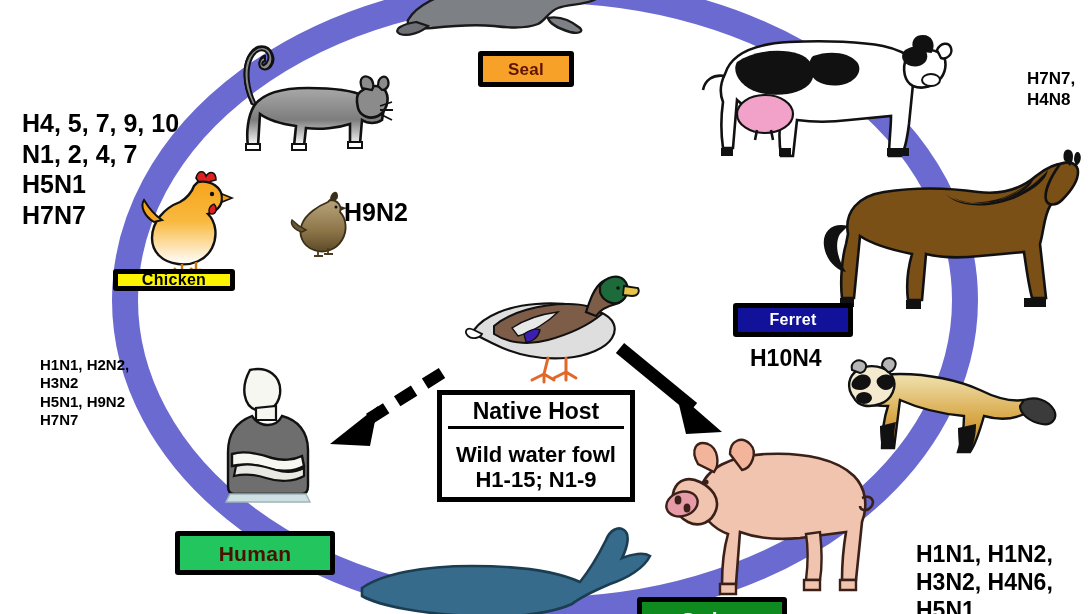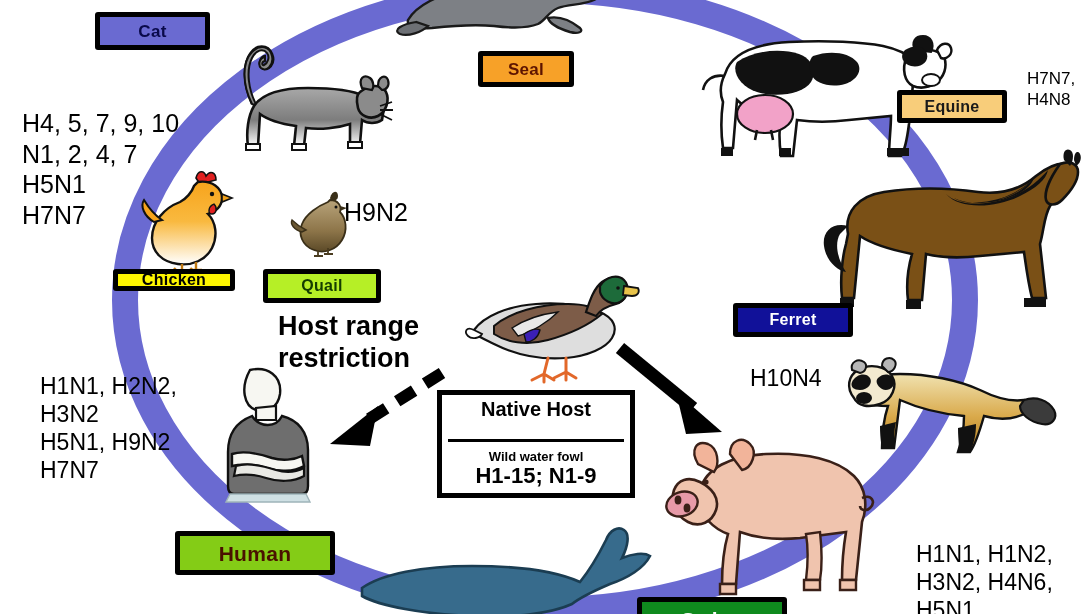--- a/index.html
+++ b/index.html
@@ -68,39 +68,39 @@
   .plate-chicken { left: 113px; top: 269px; width: 122px; height: 22px; }
   .plate-chicken .plate-inner { background:#fdf500; color:#000000; font-size:16px; }
 
   .plate-quail   { left: 263px; top: 269px; width: 118px; height: 34px; }
   .plate-quail .plate-inner   { background:#b6ef26; color:#143d00; font-size:16px; }
 
   .plate-ferret  { left: 733px; top: 303px; width: 120px; height: 34px; text-align: center; }
   .plate-ferret .plate-inner  { background:#111199; color:#ffffff; font-size:16px; }
 
   .plate-human   { left: 175px; top: 531px; width: 160px; height: 44px; }
-  .plate-human .plate-inner   { background:#84cc16; color:#4a1100; font-size:21px; }
+  .plate-human .plate-inner   { background:#22c55e; color:#4a1100; font-size:21px; }
 
   .plate-swine   { left: 637px; top: 597px; width: 150px; height: 44px; }
   .plate-swine .plate-inner   { background:#0f8a1e; color:#ffffff; font-size:21px; }
 
   
   .subtypes {
     position: absolute;
     z-index: 7;
     color: #000000;
-    font-weight: normal;
+    font-weight: bold;
     line-height: 1.22;
     white-space: pre;
   }
   .st-avian   { left: 22px;  top: 108px; font-size: 25px; }
-  .st-human   { left: 40px;  top: 372px; font-size: 23px; }
+  .st-human   { left: 40px;  top: 356px; font-size: 15px; }
   .st-equine  { left: 1027px; top: 68px;  font-size: 17px; line-height:1.25; }
   .st-quail   { left: 344px; top: 197px; font-size: 25px; text-align: center; }
-  .st-ferret  { left: 750px; top: 364px; font-size: 23px; }
+  .st-ferret  { left: 750px; top: 344px; font-size: 23px; }
   .st-swine   { left: 916px; top: 540px; font-size: 23px; }
 
   .note {
     position: absolute;
     z-index: 7;
     color: #000000;
     font-weight: bold;
     font-size: 27px;
     line-height: 1.2;
     white-space: pre;
@@ -117,32 +117,32 @@
     background: #000000;
     padding: 5px;
     box-sizing: border-box;
   }
   #native-host-inner {
     background: #ffffff;
     padding: 3px 6px 5px 6px;
     text-align: center;
   }
   #nh-title {
-    font-size: 20px;
+    font-size: 23px;
     font-weight: bold;
     color: #000000;
-    padding-bottom: 18px;
+    padding-bottom: 2px;
     border-bottom: 3px solid #000000;
     line-height: 1.15;
   }
   #nh-line1 {
-    font-size: 13px;
+    font-size: 22px;
     font-weight: bold;
     color: #000000;
-    padding-top: 8px;
+    padding-top: 14px;
     line-height: 1.1;
   }
   #nh-line2 {
     font-size: 22px;
     font-weight: bold;
     color: #000000;
     line-height: 1.1;
   }
 
   
@@ -460,39 +460,30 @@
       <line x1="620" y1="348" x2="693" y2="408" stroke="#000000" stroke-width="13"></line>
       <polygon points="676,392 722,432 686,434" fill="#000000"></polygon>
     </g>
 
     <g>
       <line x1="442" y1="373" x2="366" y2="421" stroke="#000000" stroke-width="12" stroke-dasharray="20 13"></line>
       <polygon points="378,406 330,444 370,446" fill="#000000"></polygon>
     </g>
   </svg>
 
-  <div class="plate plate-cat">
-    <div class="plate-inner">Cat</div>
-  </div>
 
   <div class="plate plate-seal">
     <div class="plate-inner">Seal</div>
   </div>
 
-  <div class="plate plate-equine">
-    <div class="plate-inner">Equine</div>
-  </div>
 
   <div class="plate plate-chicken">
     <div class="plate-inner">Chicken</div>
   </div>
 
-  <div class="plate plate-quail">
-    <div class="plate-inner">Quail</div>
-  </div>
 
   <div class="plate plate-ferret">
     <div class="plate-inner">Ferret</div>
   </div>
 
   <div class="plate plate-human">
     <div class="plate-inner">Human</div>
   </div>
 
   <div class="plate plate-swine">
@@ -513,22 +504,20 @@
 
   <div class="subtypes st-human">H1N1, H2N2,
 H3N2
 H5N1, H9N2
 H7N7</div>
 
   <div class="subtypes st-swine">H1N1, H1N2,
 H3N2, H4N6,
 H5N1</div>
 
-  <div class="note note-hostrange">Host range
-restriction</div>
 
   <div id="native-host-box">
     <div id="native-host-inner">
       <div id="nh-title">Native Host</div>
       <div id="nh-line1">Wild water fowl</div>
       <div id="nh-line2">H1-15; N1-9</div>
     </div>
   </div>
 
 </div>

